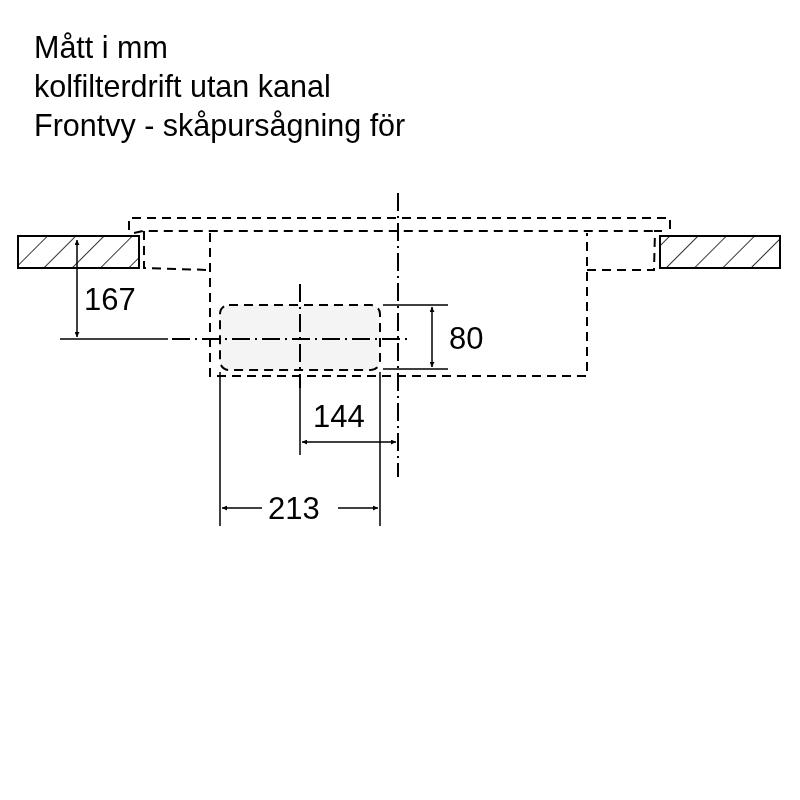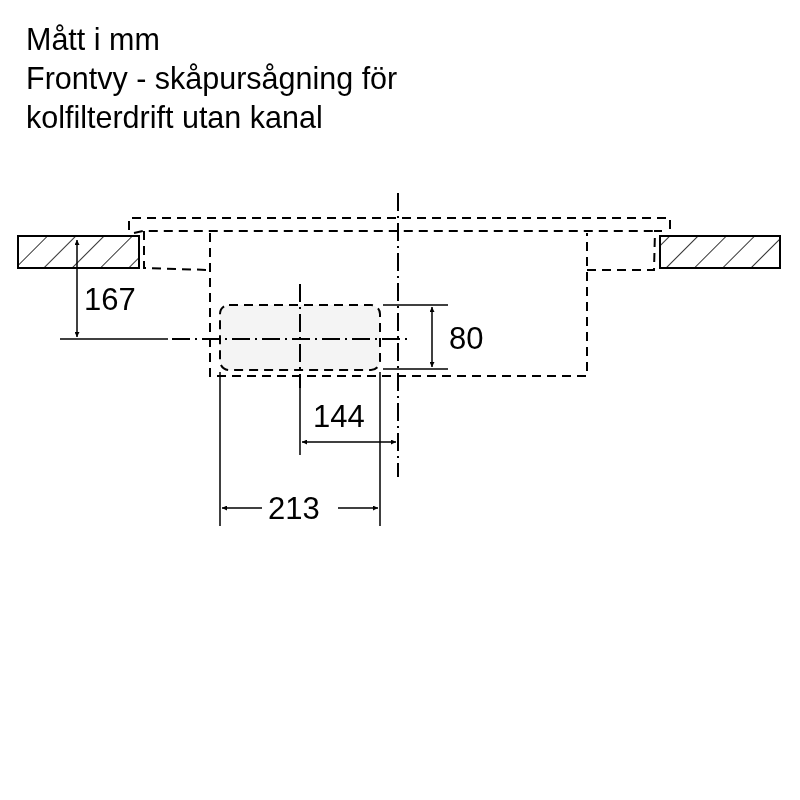--- a/index.html
+++ b/index.html
@@ -1,28 +1,28 @@
 <!DOCTYPE html>
 <html><head>
   <meta charset="utf-8">
   <style>
     html, body { margin: 0; padding: 0; background: #ffffff; }
     body { width: 800px; height: 800px; position: relative; overflow: hidden; font-family: "Liberation Sans", "DejaVu Sans", sans-serif; color: #000; }
-    .title { position: absolute; left: 18px; top: 12px; font-size: 30.5px; line-height: 39px; margin: 8px; font-weight: normal; }
+    .title { position: absolute; left: 18px; top: 12px; font-size: 30.5px; line-height: 39px; margin: 16px; font-weight: normal; }
     .title div { white-space: nowrap; }
     svg.drawing { position: absolute; left: 0; top: 0; }
     .dim-label { font-family: "Liberation Sans", "DejaVu Sans", sans-serif; font-size: 31px; fill: #000; }
   </style>
 </head>
 <body>
 
 <h1 class="title">
   <div>Mått i mm</div>
+  <div>kolfilterdrift utan kanal</div>
   <div>Frontvy - skåpursågning för</div>
-  <div>kolfilterdrift utan kanal</div>
 </h1>
 
 <svg class="drawing" width="800" height="800" viewBox="0 0 800 800" xmlns="http://www.w3.org/2000/svg">
   <defs>
     <pattern id="hatch" patternUnits="userSpaceOnUse" width="20" height="20" patternTransform="rotate(45)">
       <line x1="0" y1="0" x2="0" y2="20" stroke="#000" stroke-width="1.6"></line>
     </pattern>
     <marker id="arrow" viewBox="0 0 10 10" refX="10" refY="5" markerWidth="7" markerHeight="5" orient="auto-start-reverse" markerUnits="userSpaceOnUse">
       <path d="M0,0 L10,5 L0,10 z" fill="#000"></path>
     </marker>

